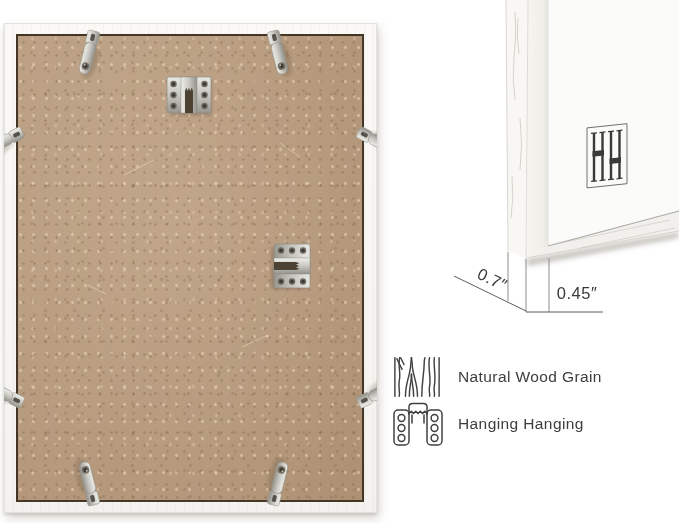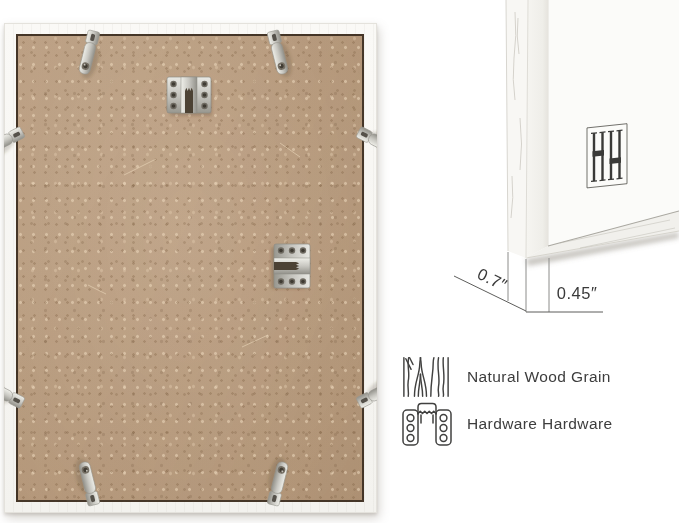--- a/index.html
+++ b/index.html
@@ -34,21 +34,21 @@
     background-position: 0 0, 5px 7px, 9px 3px, 13px 11px, 3px 17px, 0 0, 0 0;
     border:2px solid rgba(44,32,21,.82);
   }
   .hw{position:absolute;inset:0;}
 
   
   .corner-detail{position:absolute;left:440px;top:0;width:239px;height:330px;}
   .dim-text{font-size:16.5px;fill:#3a3a3a;letter-spacing:.5px;}
 
   
-  .features{position:absolute;left:401px;top:357px;width:278px;display:flex;flex-direction:column;gap:7px;}
+  .features{position:absolute;left:392px;top:357px;width:278px;display:flex;flex-direction:column;gap:7px;}
   .feature{display:flex;align-items:center;height:40px;}
   .ficon{width:54px;display:flex;justify-content:flex-start;align-items:center;flex:0 0 54px;}
   .flabel{margin-left:12px;font-size:15.5px;color:#3d3d3d;letter-spacing:.4px;white-space:nowrap;}
   .oline{stroke:#414140;stroke-width:1.5;fill:none;stroke-linecap:round;stroke-linejoin:round;}
 </style>
 </head>
 <body>
 
 <div class="stage">
 
@@ -226,17 +226,17 @@
               <circle cx="9.5" cy="37" r="3.4"></circle>
             <circle cx="42.5" cy="17" r="3.4"></circle>
               <circle cx="42.5" cy="27" r="3.4"></circle>
               <circle cx="42.5" cy="37" r="3.4"></circle>
             <path d="M17,13 L17,6 Q17,2.5 20.5,2.5 L31.5,2.5 Q35,2.5 35,6 L35,13"></path>
             <path d="M17,12.5 l2.25,-2.3 2.25,2.3 2.25,-2.3 2.25,2.3 2.25,-2.3 2.25,2.3 2.25,-2.3 2.25,2.3"></path>
             <path d="M20,14 V22 M32,14 V22"></path>
           </g>
         </svg>
       </span>
-      <span class="flabel">Hardware Hardware</span>
+      <span class="flabel">Hanging Hanging</span>
     </div>
 
   </div>
 </div>
 
 </body></html>

